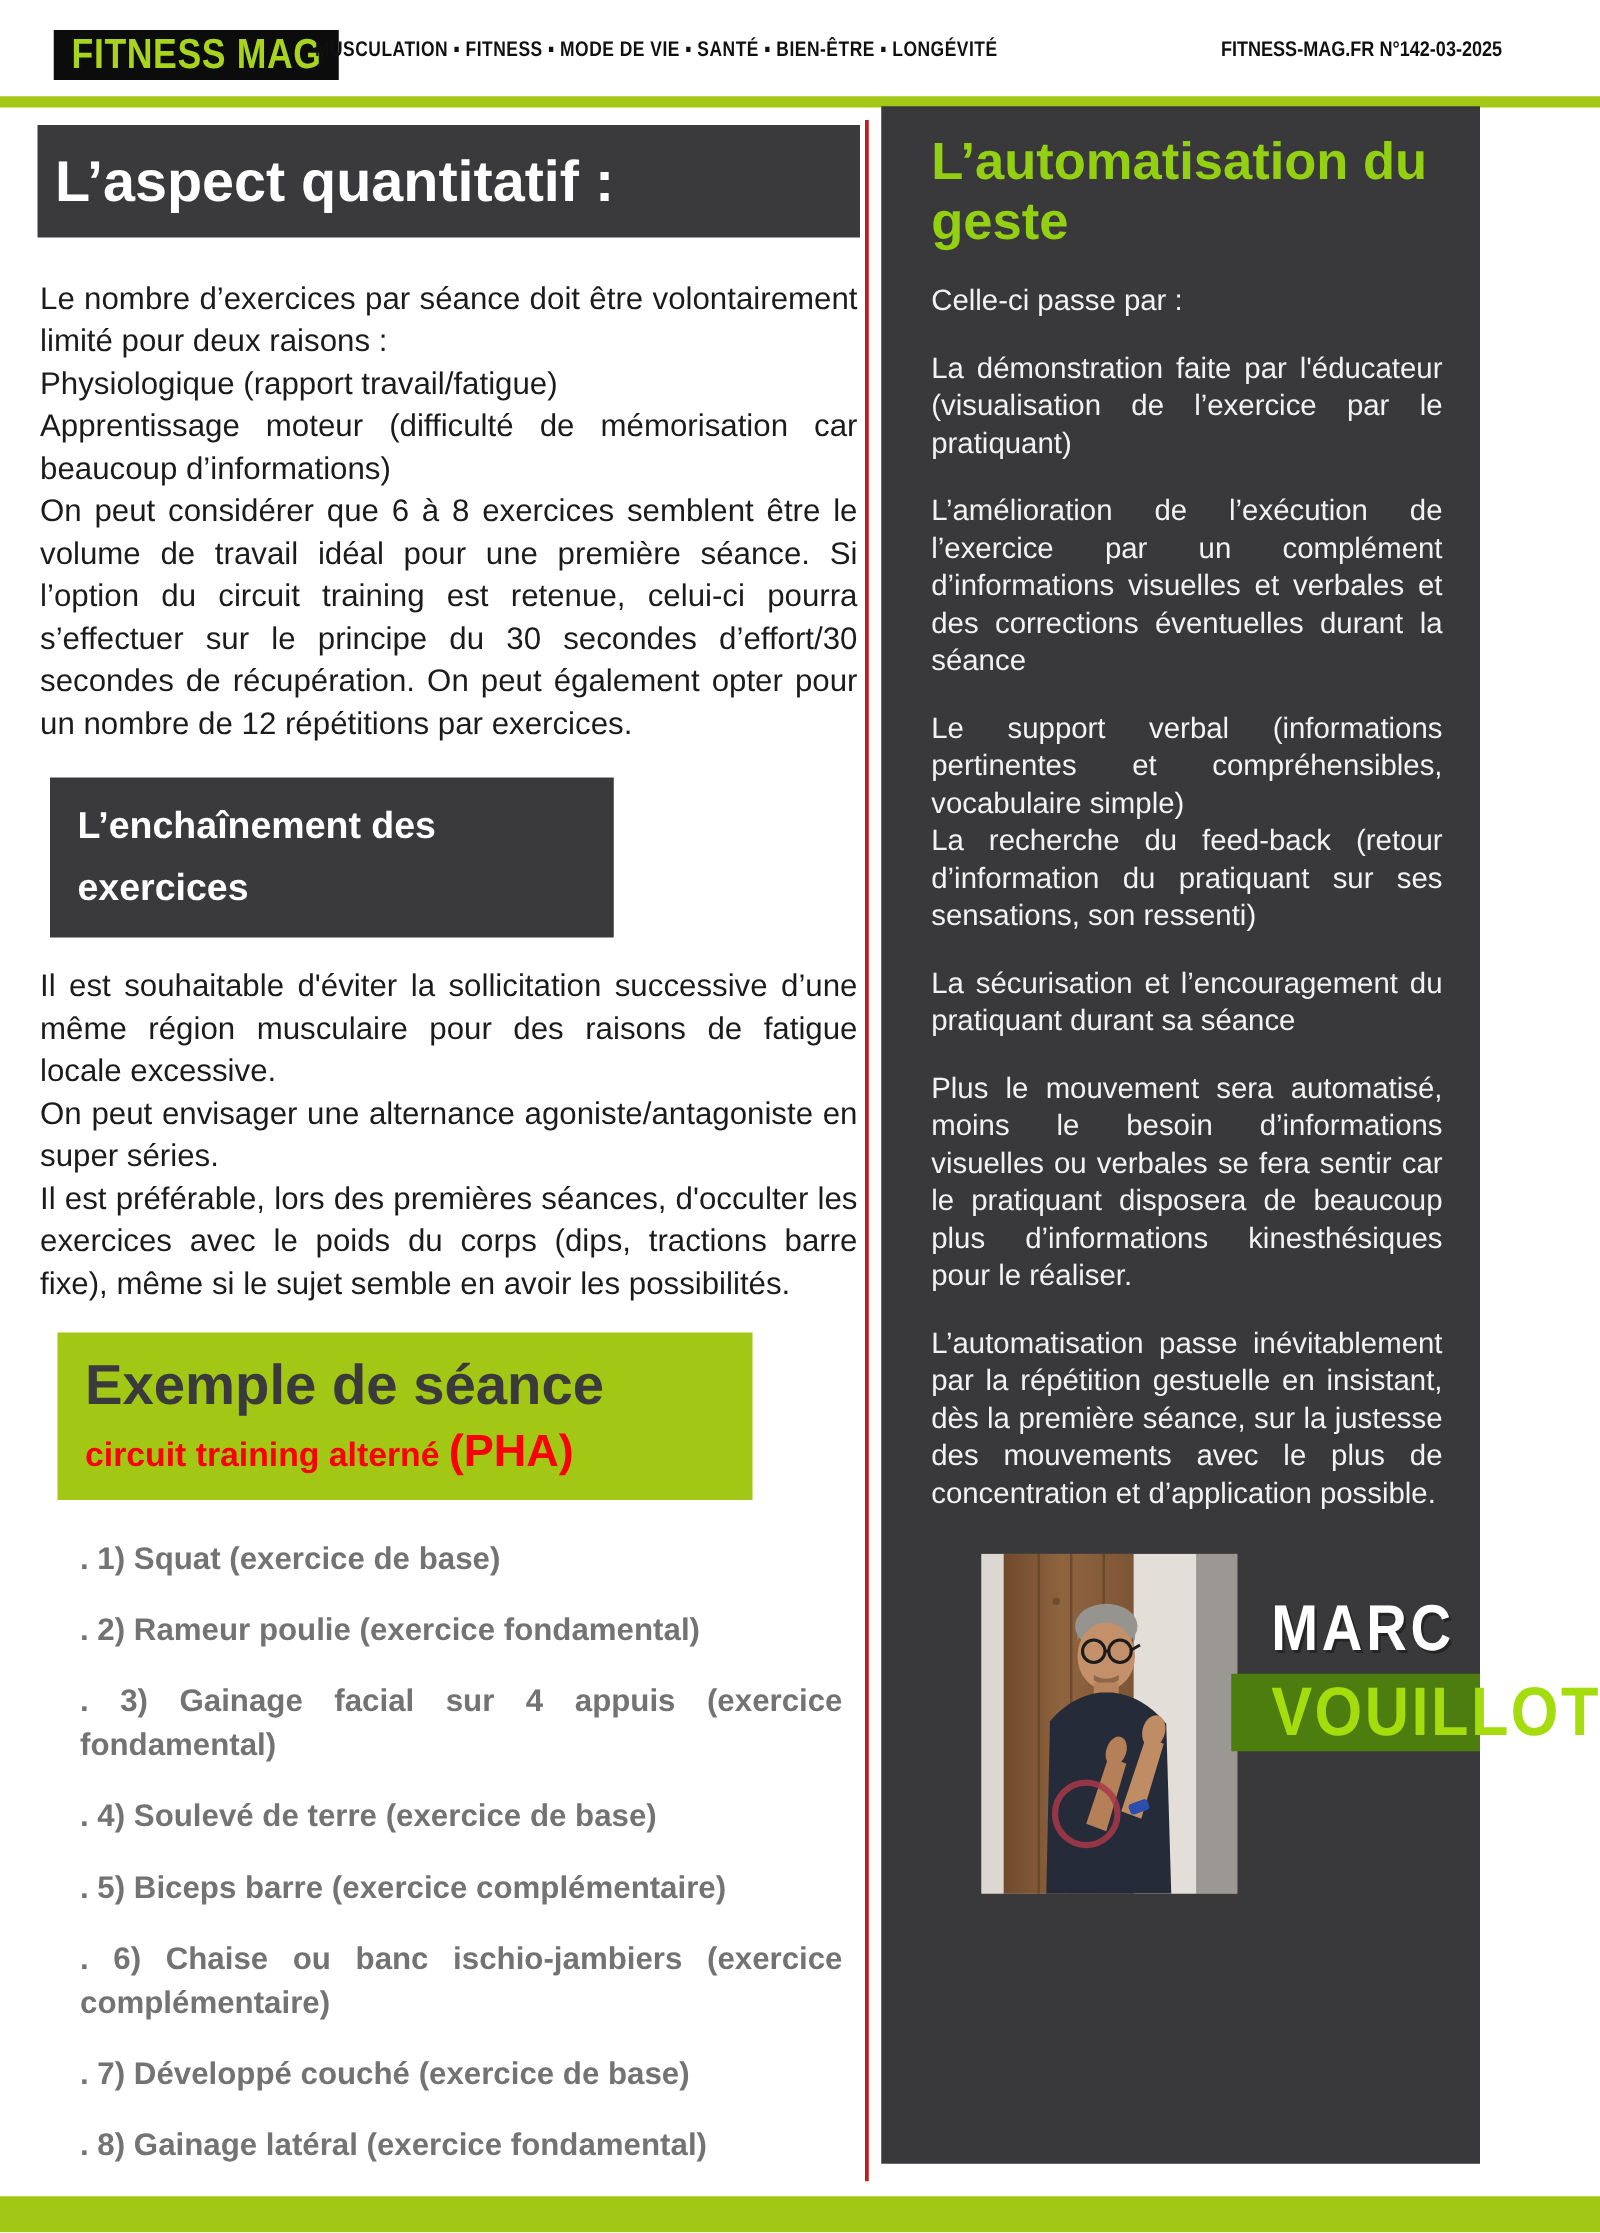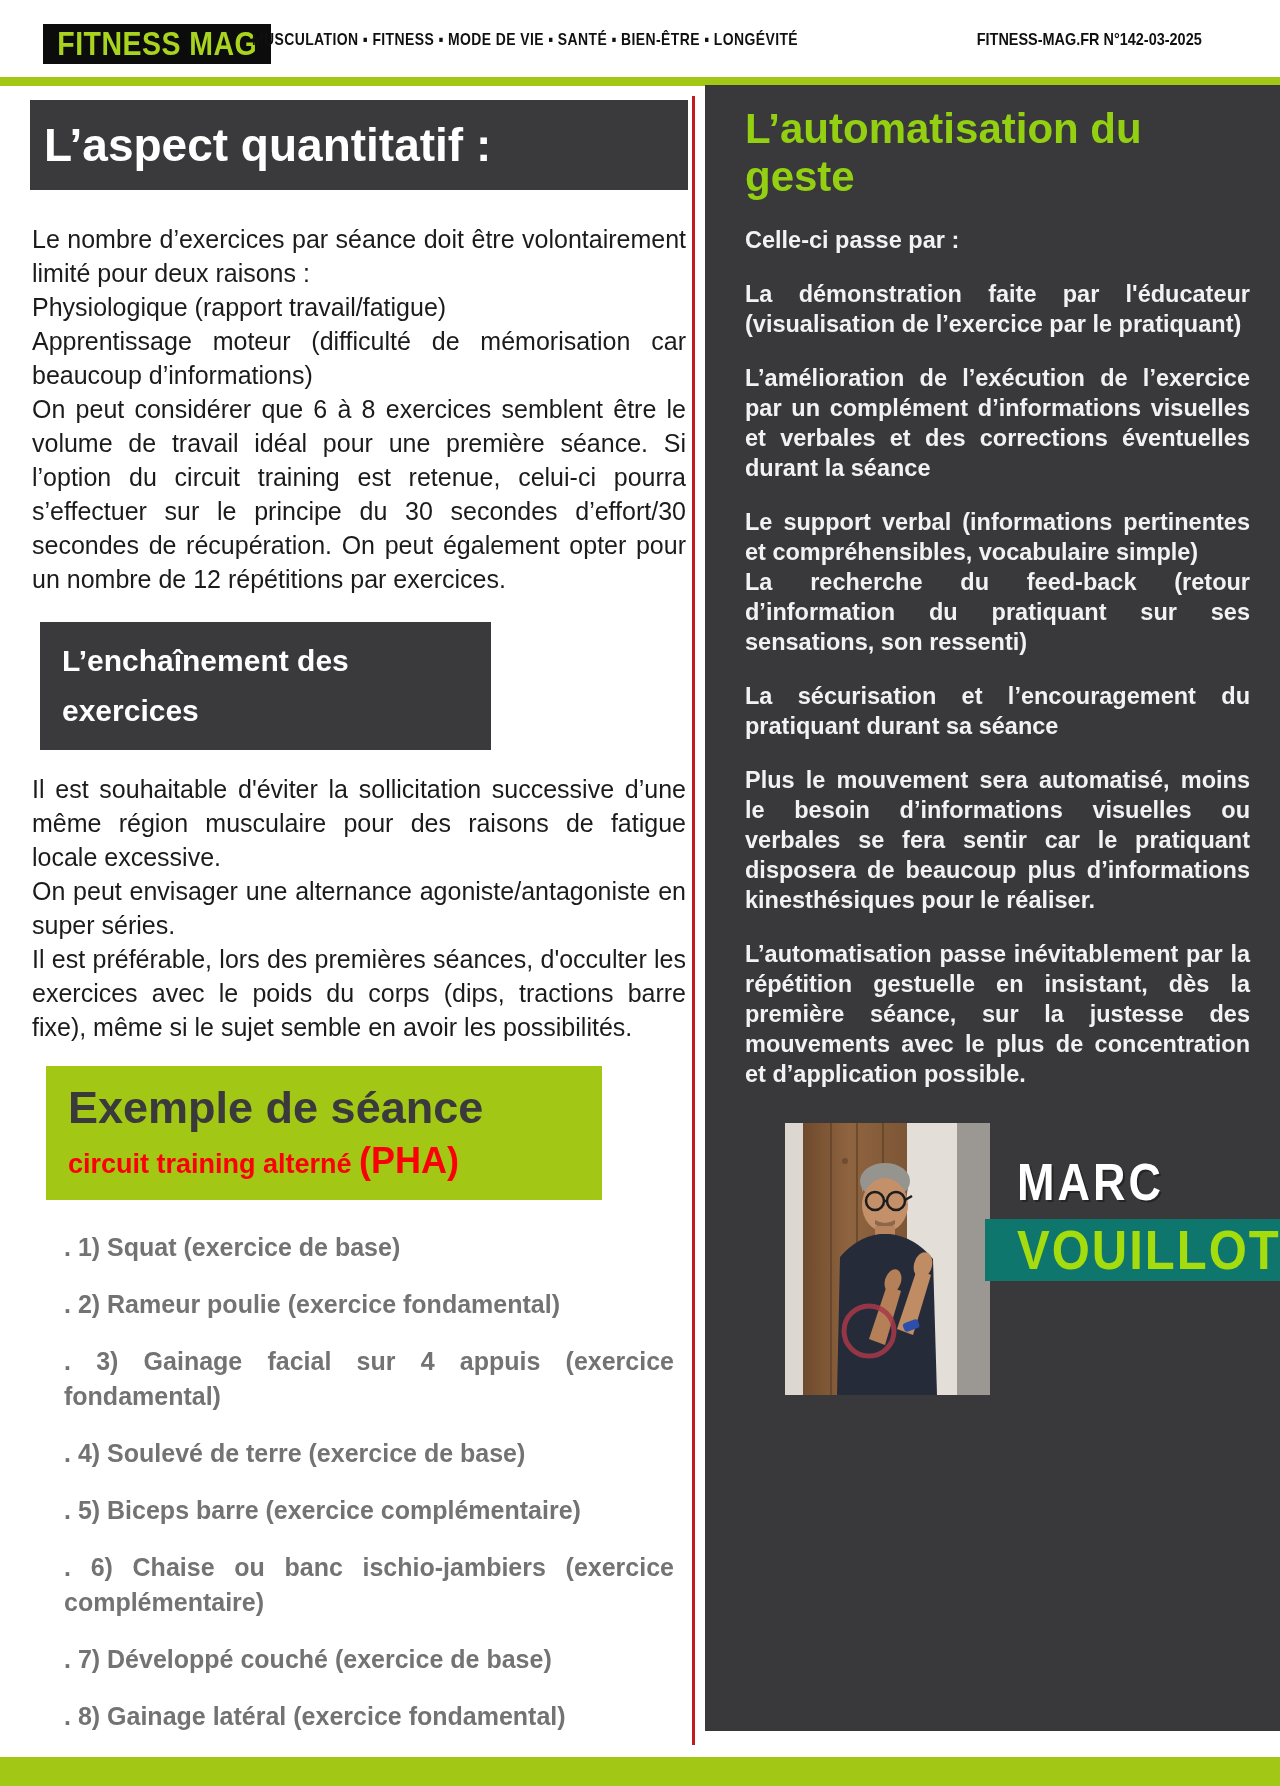--- a/index.html
+++ b/index.html
@@ -48,32 +48,32 @@
   .session-sub{margin-top:6px;font-size:27px;font-weight:bold;color:var(--red-accent);}
   .session-sub .pha{font-size:36px;}
   .exercise-list{list-style:none;margin:30px 0 0 2px;padding:0 14px 0 0;}
   .exercise-list li{font-size:25px;font-weight:bold;line-height:35px;margin-bottom:22px;
     text-align:justify;color:#737373;margin-left:32px;}
 
   
   .divider{position:absolute;left:692px;top:96px;width:3px;height:1649px;background:var(--red-line);}
 
   
-  .col-right{position:absolute;left:705px;top:85px;width:575px;height:1646px;
+  .col-right{position:absolute;left:705px;top:85px;width:479px;height:1646px;
     background:var(--panel-dark);padding:20px 30px 0 40px;color:#f2f2f2;}
   .right-title{margin:0 0 24px 0;color:var(--title-green);font-size:42px;line-height:48px;font-weight:bold;}
-  .rp{font-size:23.5px;line-height:30px;text-align:justify;margin:0 0 24px 0;color:#f2f2f2;font-weight:bold;}
+  .rp{font-size:23.5px;line-height:30px;text-align:justify;margin:0 0 24px 0;color:#f2f2f2;}
   .rp.tight{margin-bottom:0;}
 
   .author{position:relative;margin-top:34px;height:280px;}
   .photo{position:absolute;left:40px;top:0;width:205px;height:272px;display:block;}
   .marc{position:absolute;left:272px;top:30px;font-size:45px;font-weight:800;color:#ffffff;
     letter-spacing:3px;transform:scaleY(1.15);transform-origin:top left;
     text-shadow:2px 2px 0 rgba(0,0,0,0.35);}
-  .vbar{position:absolute;left:240px;top:96px;right:-30px;height:62px;background:#0f766e;
+  .vbar{position:absolute;left:240px;top:96px;right:-30px;height:62px;background:#4d7c0f;
     display:flex;align-items:center;}
   .vtext{color:var(--vouillot-green);font-size:49px;font-weight:800;letter-spacing:2px;
     padding-left:32px;transform:scaleY(1.12);transform-origin:center left;white-space:nowrap;}
 </style>
 </head>
 <body>
 
 <div class="page">
 
   <header class="masthead">

